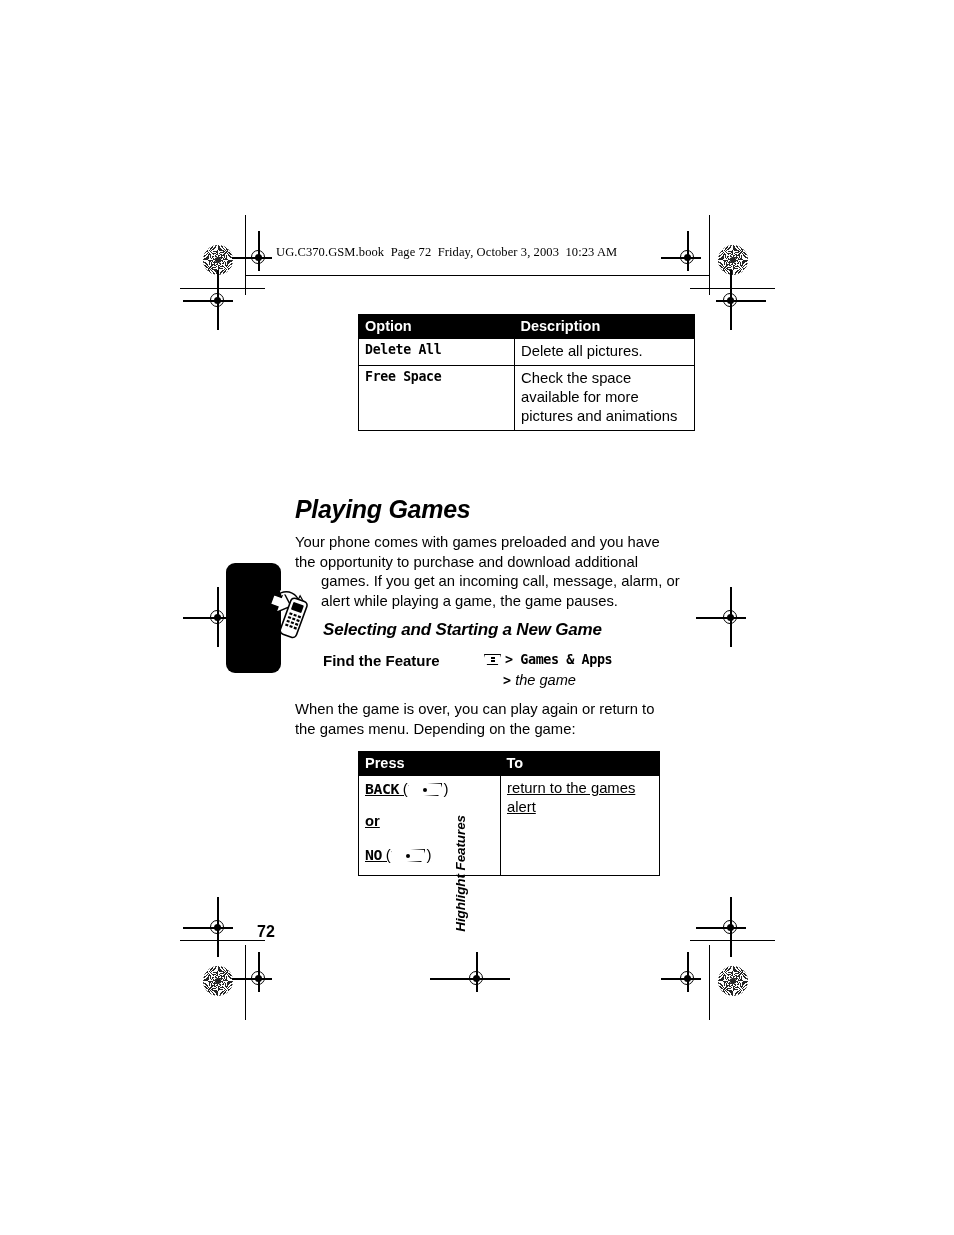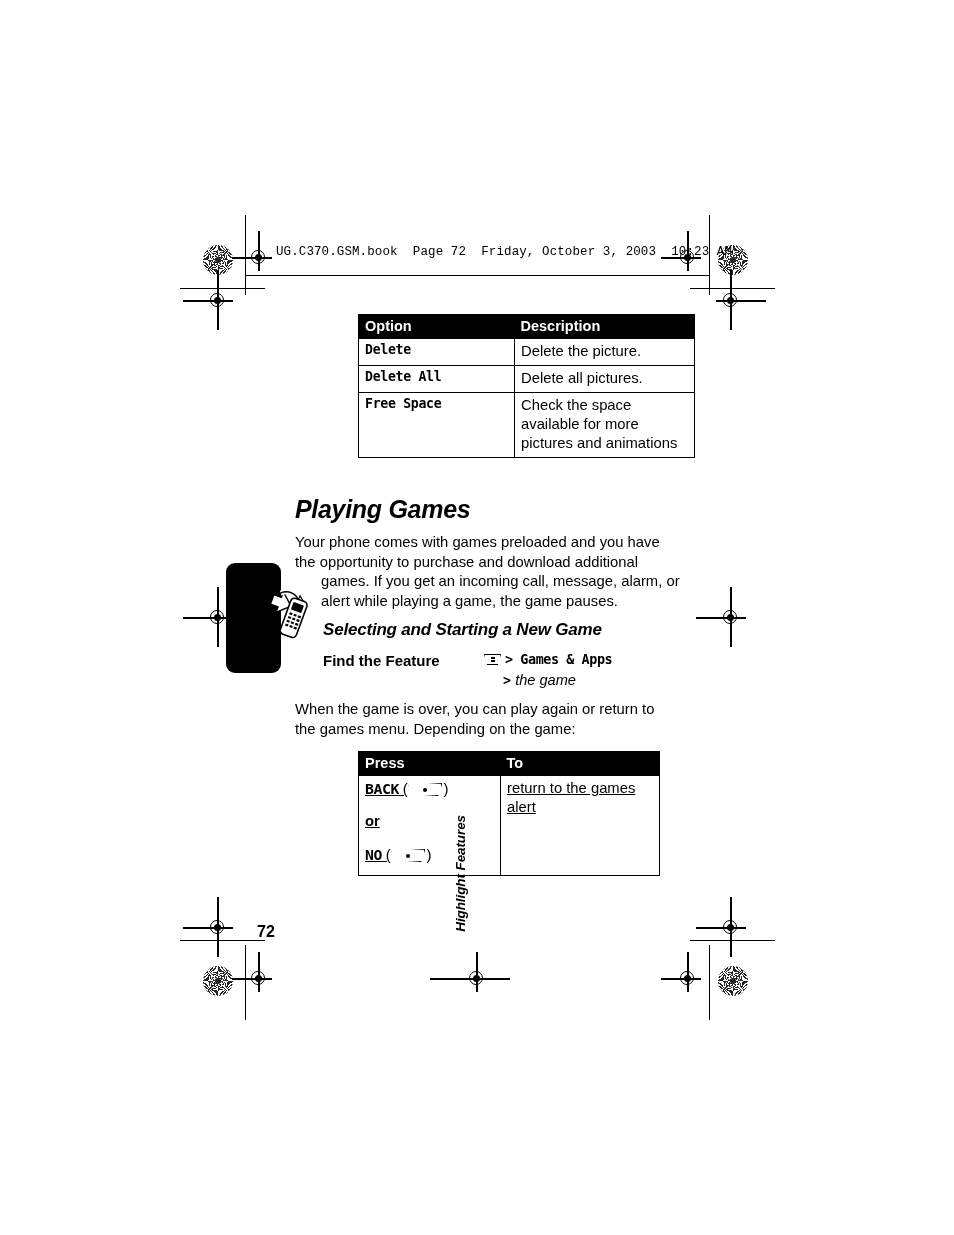--- a/index.html
+++ b/index.html
@@ -57,21 +57,21 @@
     border-radius: 50%;
   }
 
   .rule { position: absolute; background: #000; }
 
   
   .fileheader {
     position: absolute;
     left: 276px;
     top: 245px;
-    font-family: Liberation Mono, monospace;
+    font-family: Liberation Serif, serif;
     font-size: 12.5px;
     letter-spacing: 0.1px;
     white-space: pre;
   }
 
   
   .dtable {
     position: absolute;
     border-collapse: collapse;
     border: 1.6px solid #000;
@@ -354,24 +354,20 @@
       <col class="c1">
       <col class="c2">
     </colgroup>
   <thead>
     <tr>
       <th>Option</th>
       <th>Description</th>
     </tr>
   </thead>
   <tbody>
-    <tr>
-      <td class="mono">Delete</td>
-      <td>Delete the picture.</td>
-    </tr>
     <tr>
       <td class="mono">Delete All</td>
       <td>Delete all pictures.</td>
     </tr>
     <tr>
       <td class="mono">Free Space</td>
       <td>Check the space available for more pictures and animations</td>
     </tr>
   </tbody>
 </table>

